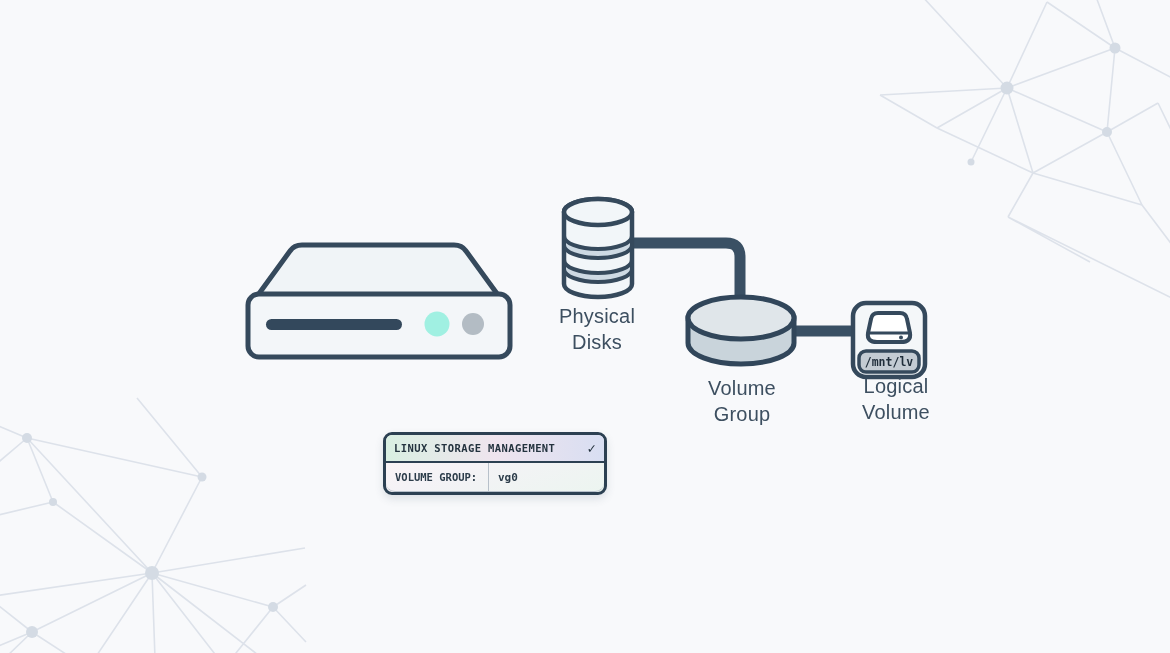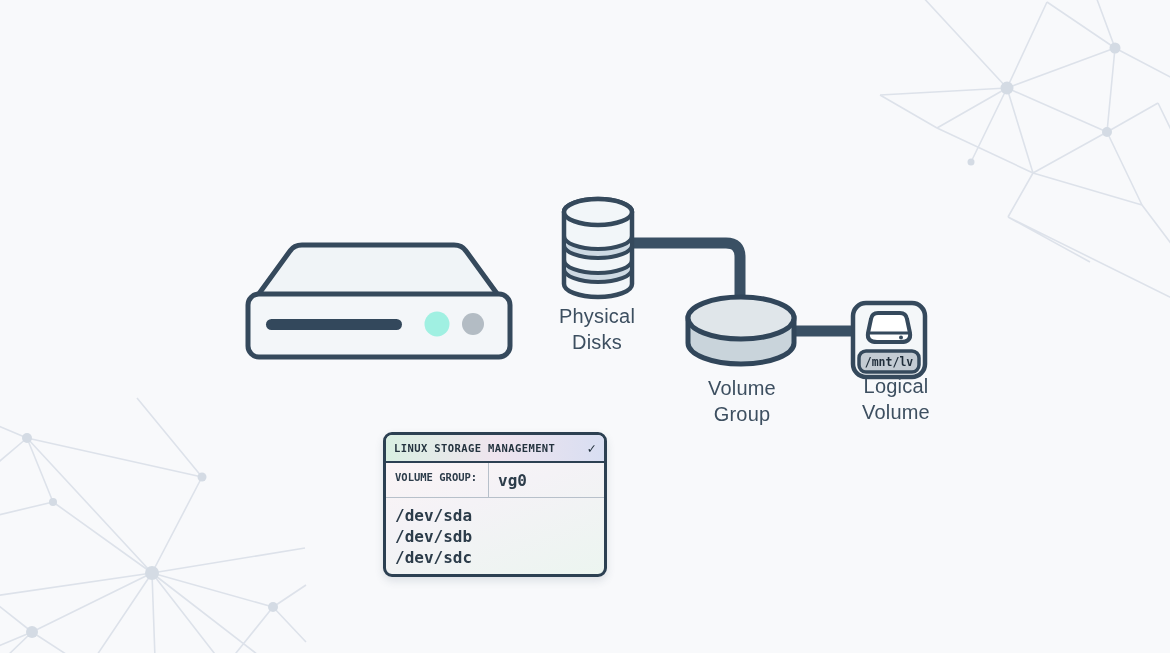--- a/index.html
+++ b/index.html
@@ -28,29 +28,29 @@
     box-shadow:0 4px 8px rgba(60,80,100,0.14);
     font-family:"DejaVu Sans Mono", monospace;color:#2c3c4a;margin-top:16px;
   }
   .card-header{
     display:flex;align-items:center;justify-content:space-between;
     height:26px;padding:0 8px;border-bottom:2.5px solid #2c4052;
     background:linear-gradient(90deg,#d9efe2 0%,#efe4ee 50%,#d8def2 100%);
   }
   .card-title{font-size:10.5px;font-weight:700;letter-spacing:0.4px;color:#24333f;white-space:nowrap;}
   .card-check{font-size:14px;font-weight:700;color:#24333f;margin-left:4px;}
-  .card-row{display:flex;border-bottom:1.5px solid #b7c0ca;}
+  .card-row{display:flex;border-bottom:1.5px solid #b7c0ca;border-radius:9px;}
   .card-row:last-child{border-bottom:none;}
   .cell-label{
     width:103px;box-sizing:border-box;flex:none;
     border-right:1.5px solid #b7c0ca;
     padding:8px 6px 7px 9px;font-size:10.5px;font-weight:700;white-space:nowrap;
   }
   .cell-value{
-    flex:1;padding:8px 6px 7px 9px;font-size:16px;font-weight:700;
+    flex:1;padding:8px 6px 7px 9px;font-size:11px;font-weight:700;
     display:flex;flex-direction:column;gap:2px;white-space:nowrap;
   }
 </style>
 </head>
 <body>
 
 <svg id="bg-mesh" class="abs" width="1170" height="653" viewBox="0 0 1170 653">
   <g stroke="#dde2ea" stroke-width="1.6" fill="none">
 
     <path d="M920,-6 L1007,88 M1047,2 L1007,88 M1047,2 L1115,48 M1095,-6 L1115,48
@@ -132,19 +132,14 @@
     <span class="card-title">LINUX STORAGE MANAGEMENT</span>
     <span class="card-check">✓</span>
   </div>
   <div class="card-row">
     <div class="cell-label">VOLUME GROUP:</div>
     <div class="cell-value">
       <span>vg0</span>
     </div>
   </div>
   <div class="card-row">
-    <div class="cell-value">
-      <span>/dev/sda</span>
-      <span>/dev/sdb</span>
-      <span>/dev/sdc</span>
-    </div>
   </div>
 </div>
 
 </body></html>

